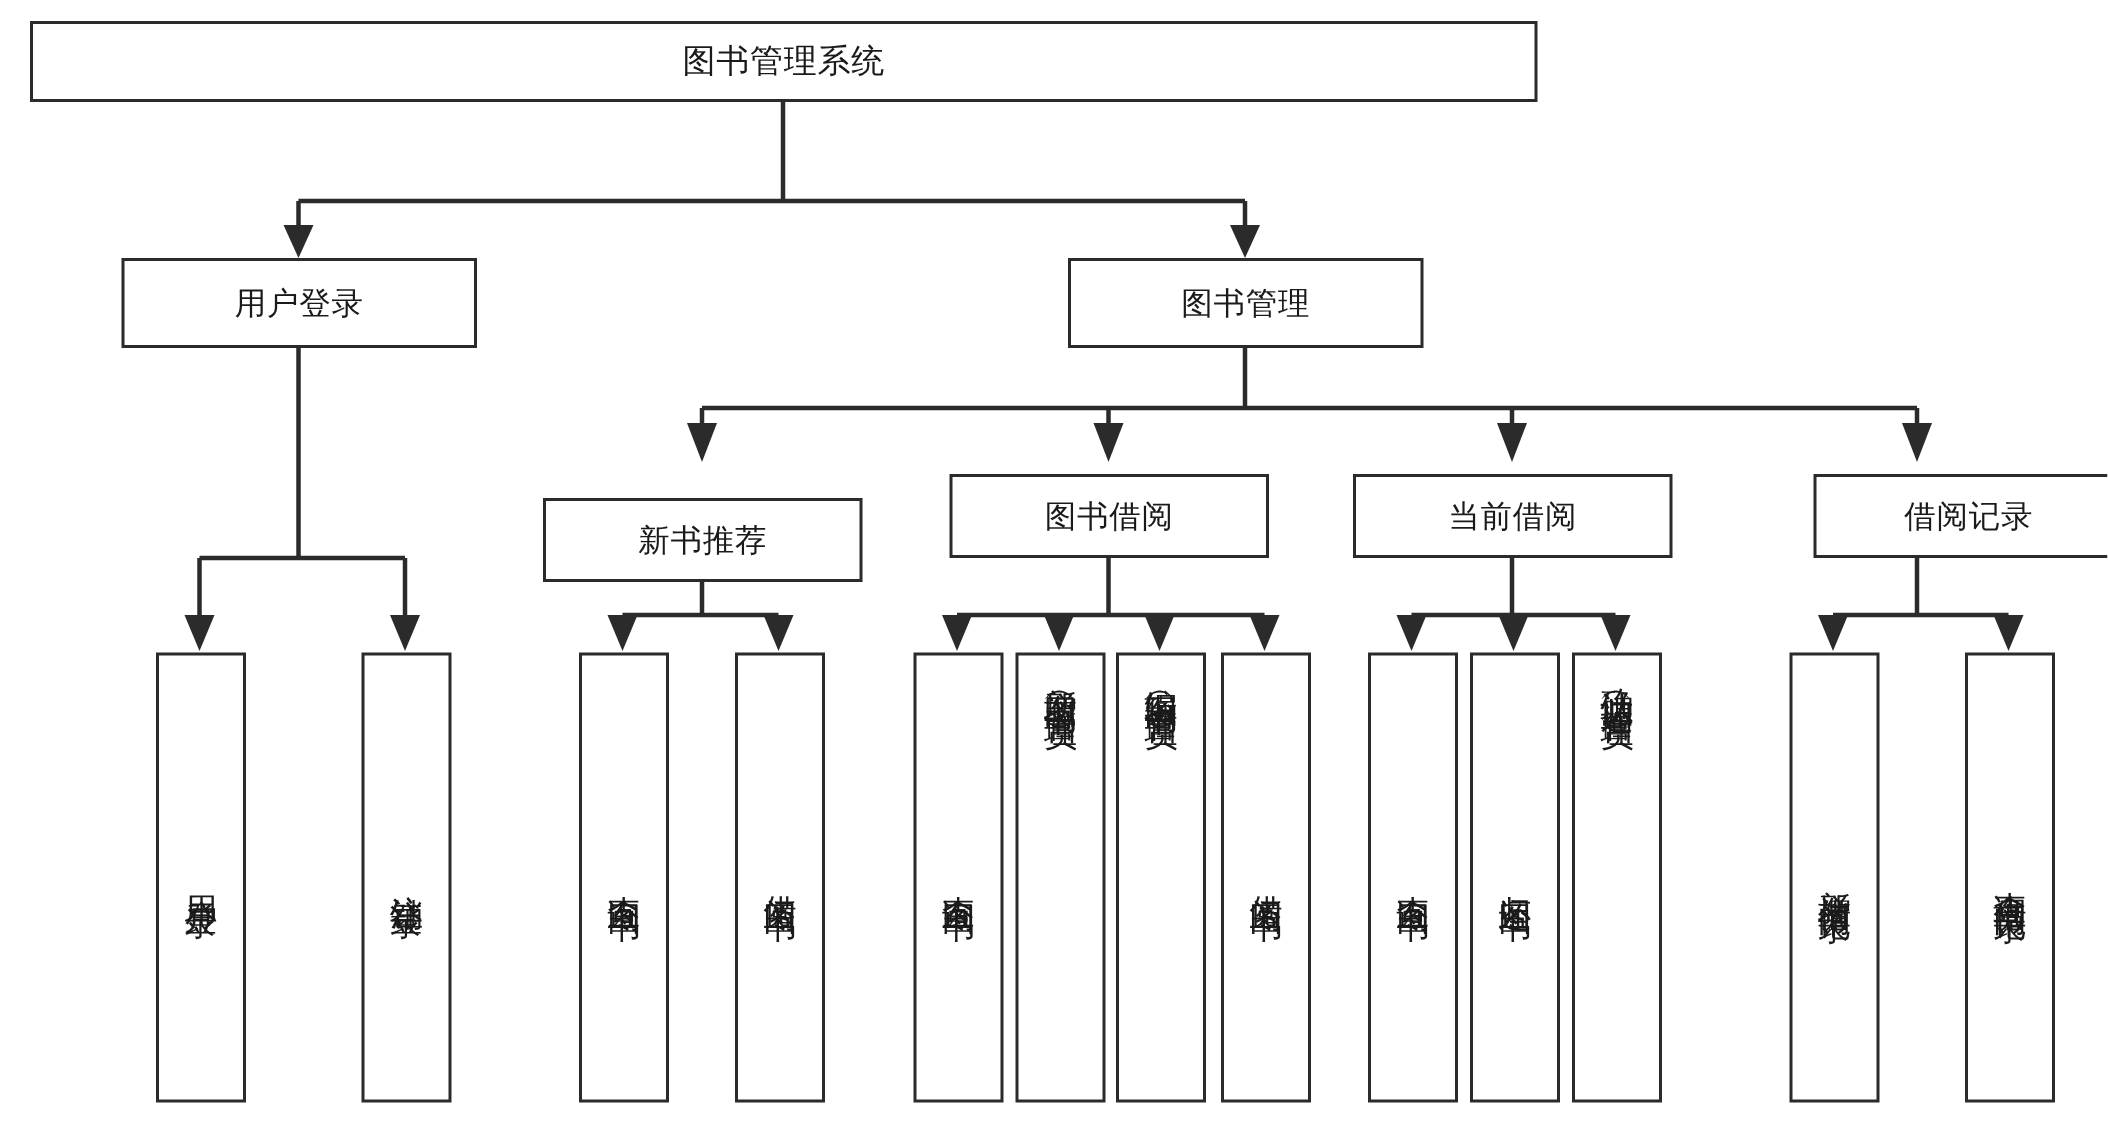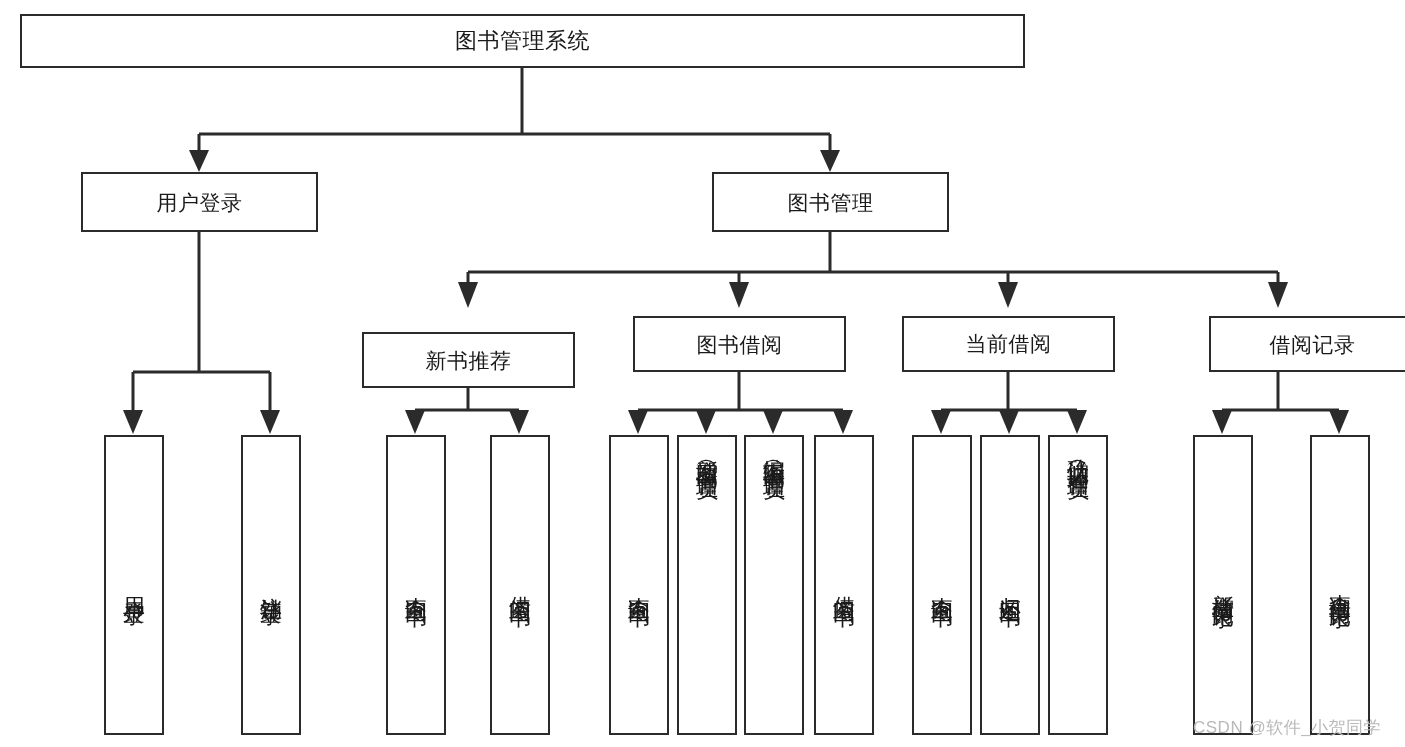--- a/index.html
+++ b/index.html
@@ -153,21 +153,21 @@
   </svg>
 
   <div class="node h root" style="left:20px; top:14px; width:1005px; height:54px;text-align:right;">
     <span class="lbl">图书管理系统</span>
   </div>
 
   <div class="node h" style="left:81px; top:172px; width:237px; height:60px;">
     <span class="lbl">用户登录</span>
   </div>
 
-  <div class="node h" style="left:712px; top:172px; width:237px; height:60px;">
+  <div class="node h" style="left:712px; top:172px; width:237px; height:60px;font-family:Liberation Serif, serif;">
     <span class="lbl">图书管理</span>
   </div>
 
   <div class="node h" style="left:362px; top:332px; width:213px; height:56px;">
     <span class="lbl">新书推荐</span>
   </div>
 
   <div class="node h" style="left:633px; top:316px; width:213px; height:56px;">
     <span class="lbl">图书借阅</span>
   </div>
@@ -225,15 +225,14 @@
   </div>
 
   <div class="node v mid" style="left:1193px; top:435px; width:60px; height:300px;">
     <span class="lbl">新增借阅记录</span>
   </div>
 
   <div class="node v mid" style="left:1310px; top:435px; width:60px; height:300px;">
     <span class="lbl">查询借阅记录</span>
   </div>
 
-  <div class="watermark" style="left:1193px; top:716px;">CSDN @软件_小贺同学</div>
 
 </div>
 
 </body></html>

